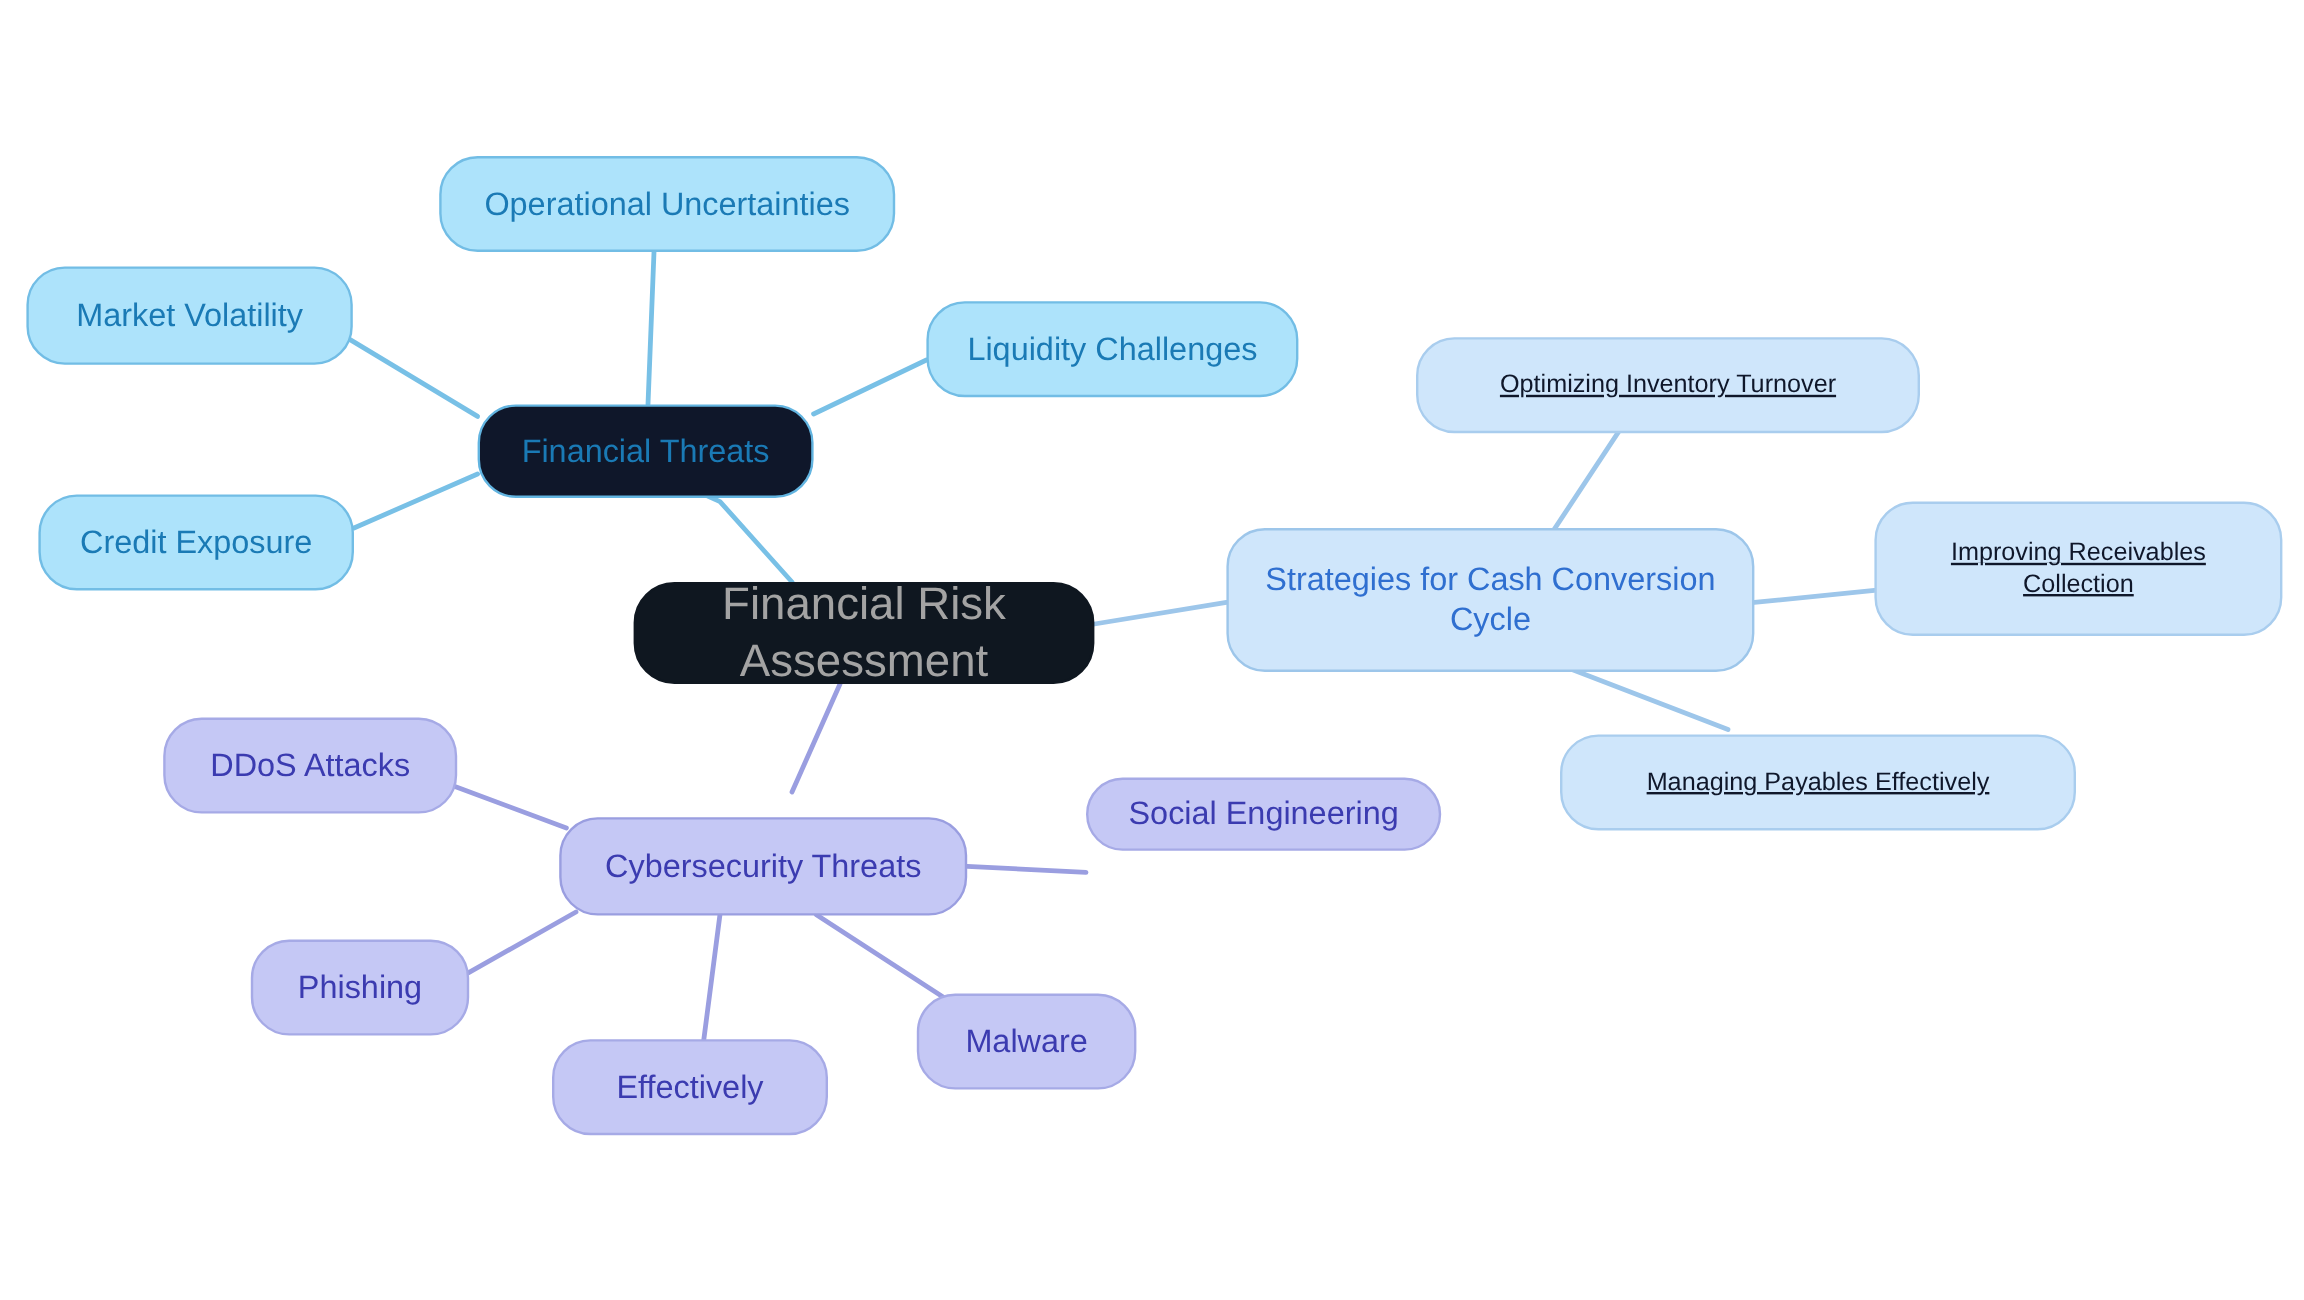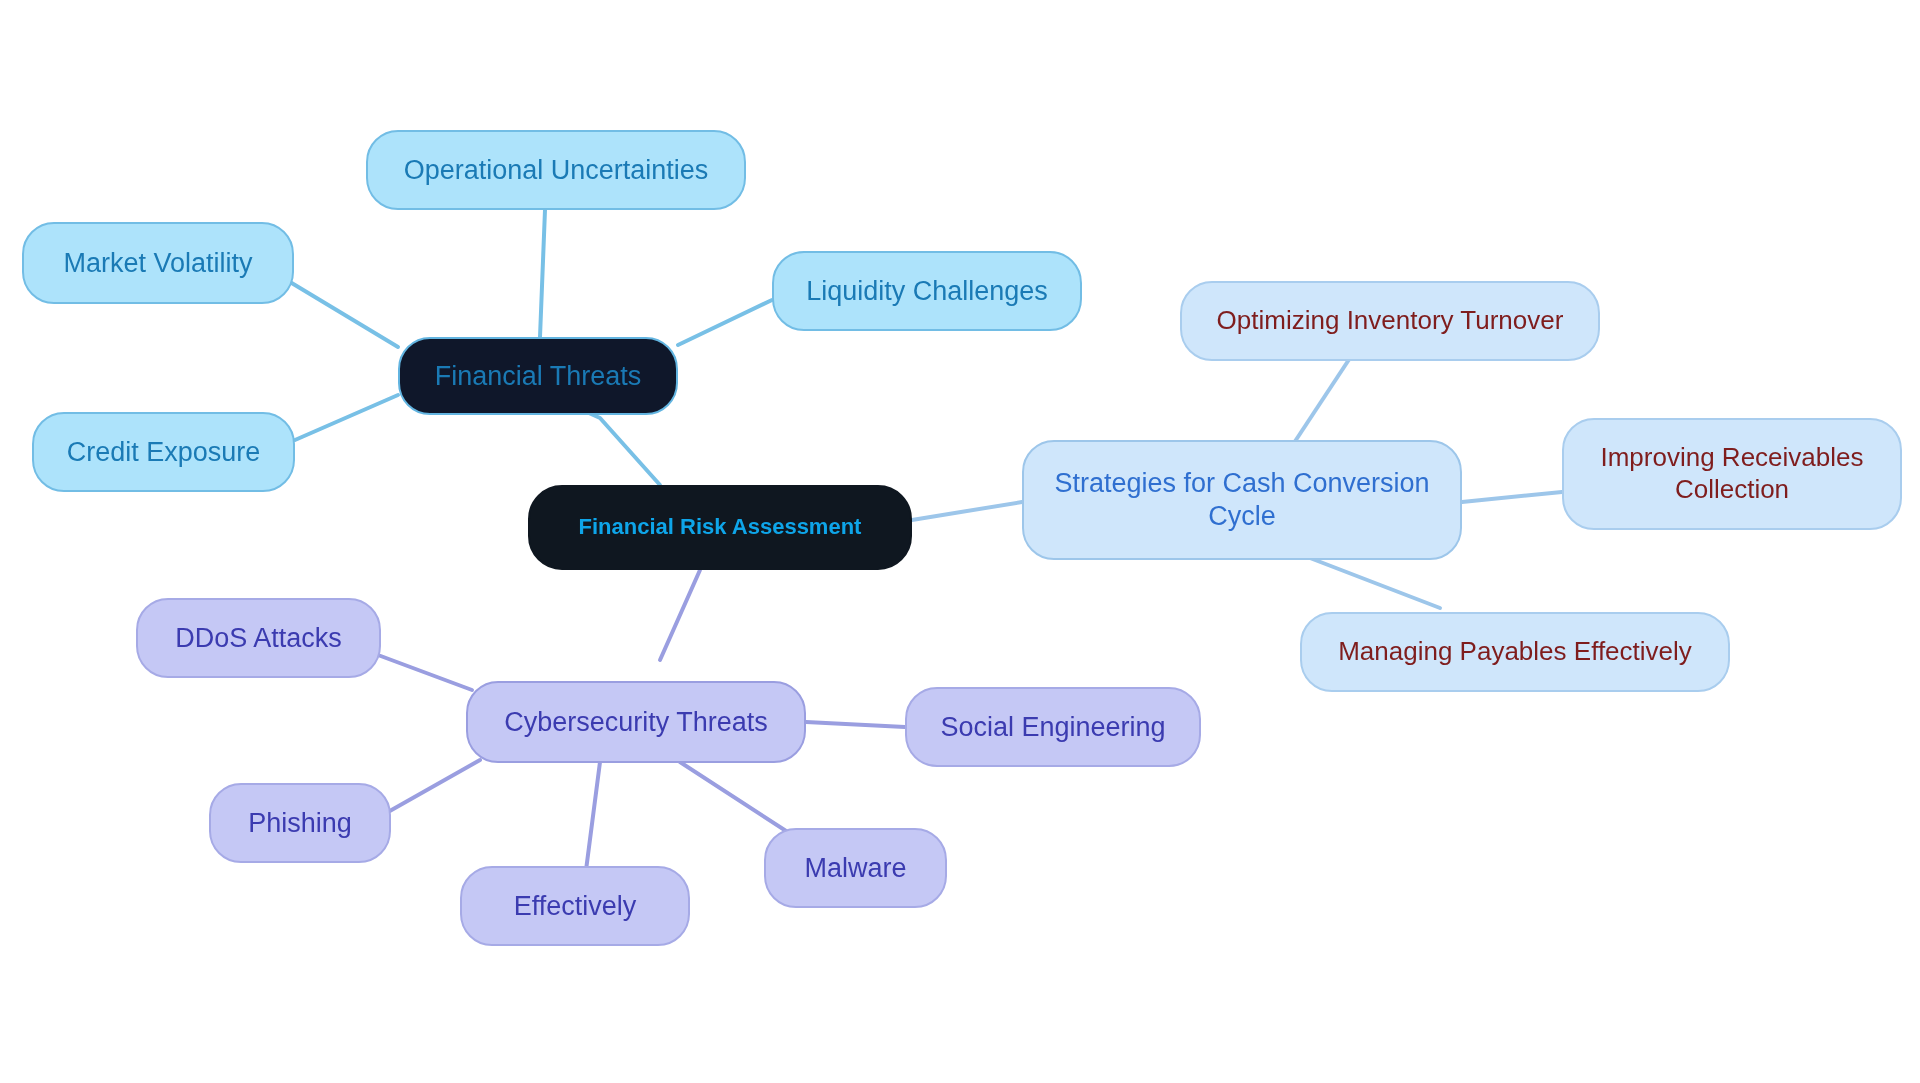--- a/index.html
+++ b/index.html
@@ -39,24 +39,23 @@
     border-style: solid;
     border-width: 2px;
     line-height: 1.22;
     white-space: pre-line;
     padding: 21px 16px;
     z-index: 2;
   }
   .node-root {
     background: #0f1720;
     border-color: #0f1720;
-    color: #0ea5e9;
-    font-size: 22px;
+    color: #a3a3a3;
+    font-size: 38px;
     border-radius: 34px;
-    font-weight: bold;
   }
   .node-branch-a {
     background: #0f172a;
     border-color: #62b4e0;
     color: #1a7ab5;
     font-size: 27px;
   }
   .node-leaf-a {
     background: #ade3fb;
     border-color: #72bde5;
@@ -65,22 +64,23 @@
   }
   .node-branch-b {
     background: #cfe6fb;
     border-color: #9dc6ea;
     color: #2f6fd0;
     font-size: 27px;
   }
   .node-leaf-b {
     background: #cfe6fb;
     border-color: #a9cdee;
-    color: #7f1d1d;
-    font-size: 26px;
+    color: #0f172a;
+    font-size: 21px;
+    text-decoration: underline;
   }
   .node-branch-c {
     background: #c5c8f5;
     border-color: #9a9ee0;
     color: #3b3bb0;
     font-size: 27px;
   }
   .node-leaf-c {
     background: #c5c8f5;
     border-color: #a6aae6;
@@ -169,21 +169,21 @@
   </div>
 
   <div class="node node-branch-c" style="left:466px; top:681px; width:340px; height:82px;">
     <span>Cybersecurity Threats</span>
   </div>
 
   <div class="node node-leaf-c" style="left:136px; top:598px; width:245px; height:80px;">
     <span>DDoS Attacks</span>
   </div>
 
-  <div class="node node-leaf-c" style="left:905px; top:687px; width:296px; height:80px;text-align:right;">
+  <div class="node node-leaf-c" style="left:905px; top:648px; width:296px; height:61px;text-align:right;">
     <span>Social Engineering</span>
   </div>
 
   <div class="node node-leaf-c" style="left:209px; top:783px; width:182px; height:80px;">
     <span>Phishing</span>
   </div>
 
   <div class="node node-leaf-c" style="left:460px; top:866px; width:230px; height:80px;">
     <span>Effectively</span>
   </div>

